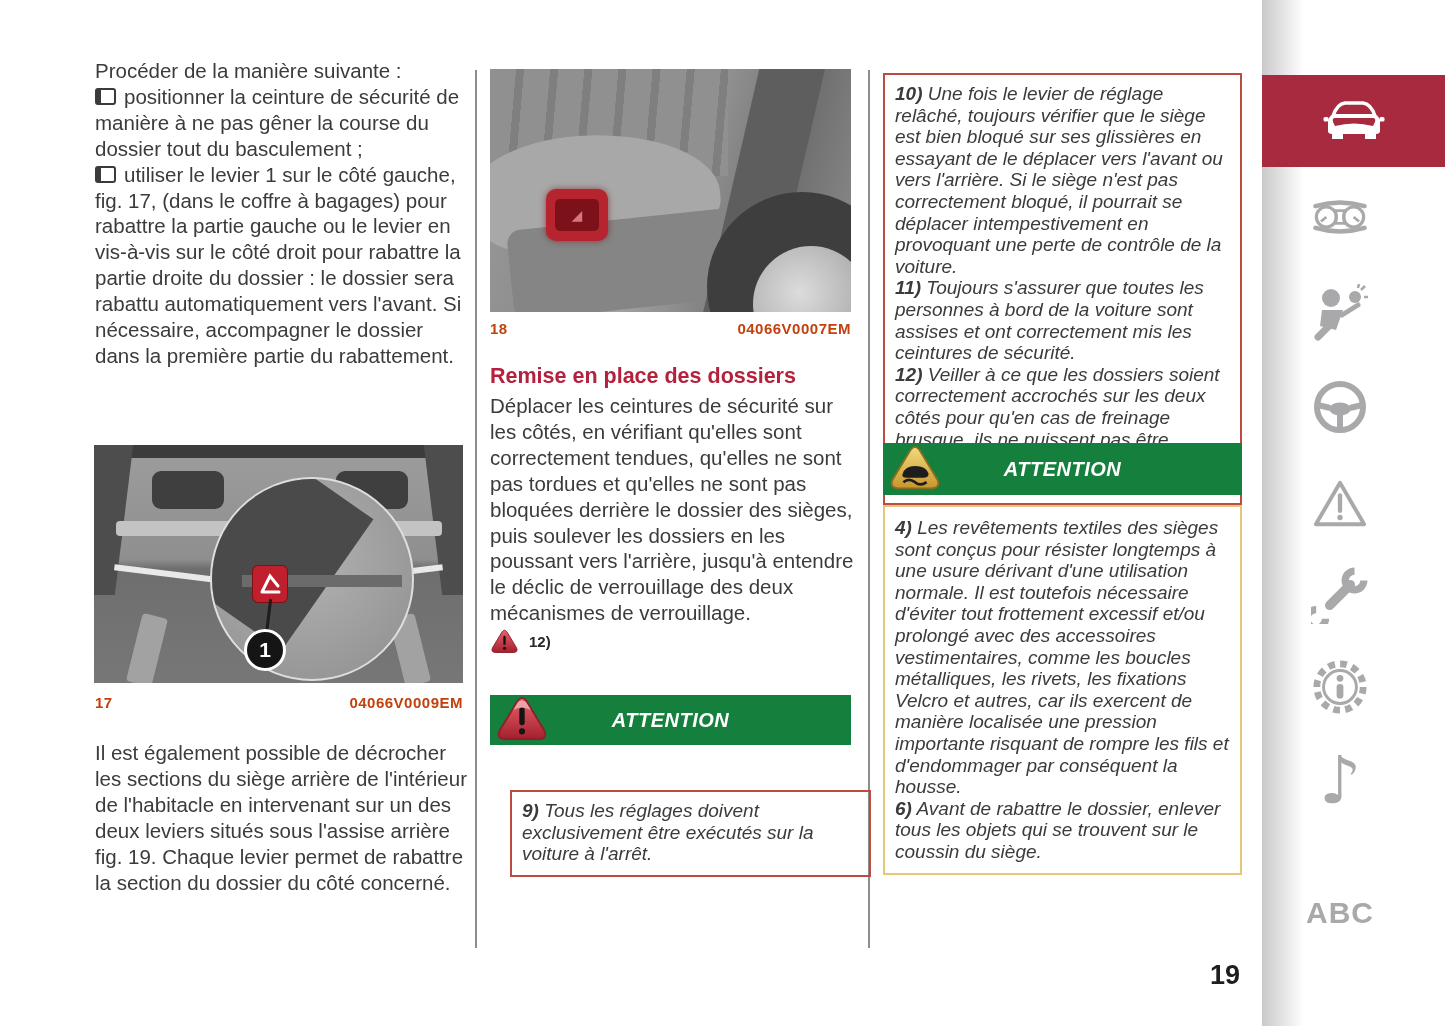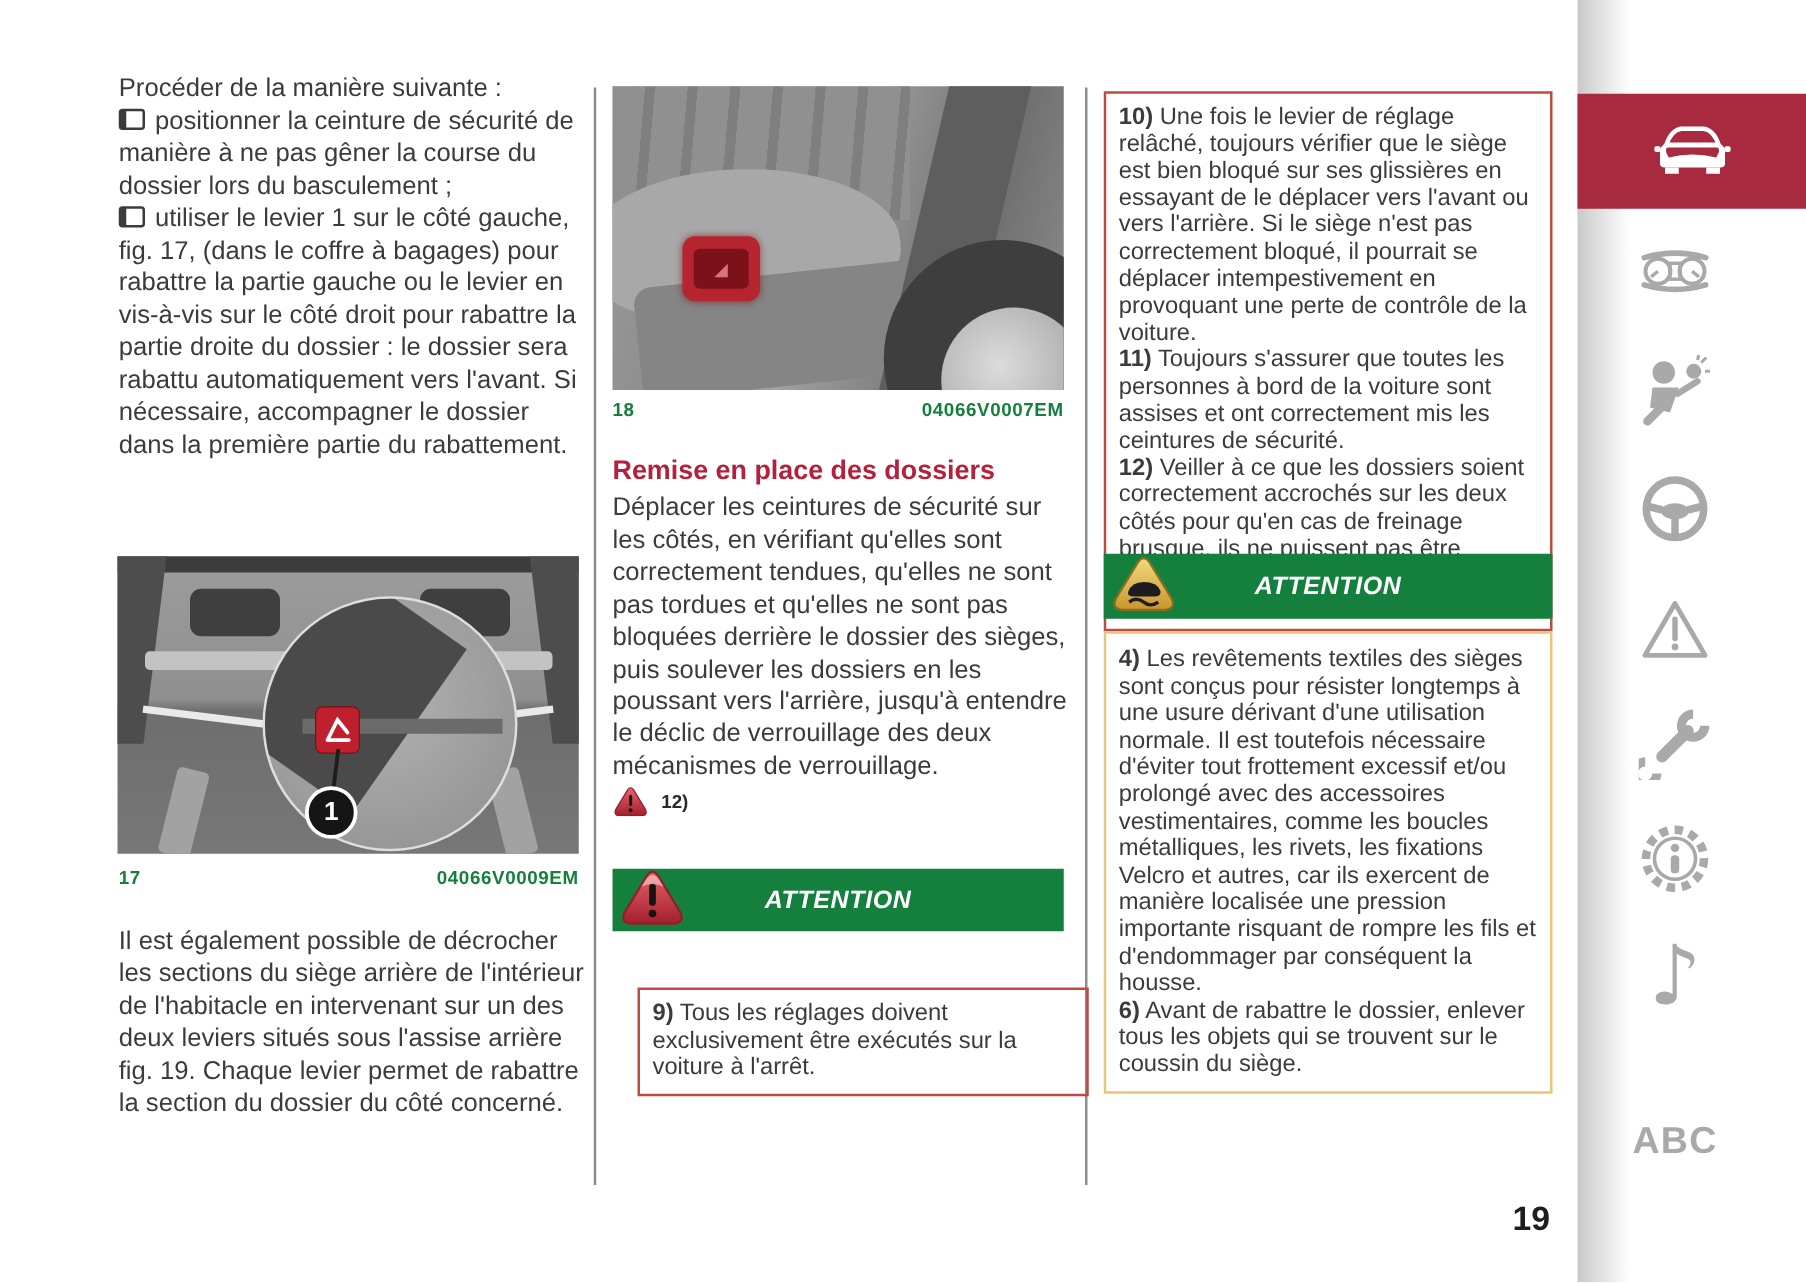--- a/index.html
+++ b/index.html
@@ -4,25 +4,25 @@
 <style>
   html,body{margin:0;padding:0;background:#ffffff;}
   #page{position:relative;width:1445px;height:1026px;background:#ffffff;overflow:hidden;
         font-family:"Liberation Sans", sans-serif;color:#3b3b3d;}
   
   .body-txt{font-size:20.5px;line-height:25.9px;color:#3b3b3d;}
   .body-txt p{margin:0;}
   .chk{display:inline-block;width:13px;height:13px;border:2px solid #3b3b3d;border-left:6px solid #3b3b3d;
        border-radius:3px;margin-right:8px;vertical-align:-1px;}
   .cap-row{position:absolute;display:flex;justify-content:space-between;
-           font-size:15px;font-weight:bold;color:#15803d;letter-spacing:0.5px;}
+           font-size:15px;font-weight:bold;color:#c2410c;letter-spacing:0.5px;}
   .vsep{position:absolute;top:70px;height:878px;width:2px;background:#8d8d8f;}
   .heading-red{position:absolute;font-size:21.5px;font-weight:bold;color:#b3213c;}
   
-  .wbox{position:absolute;box-sizing:border-box;font-size:19px;line-height:21.6px;color:#3b3b3d;}
+  .wbox{position:absolute;box-sizing:border-box;font-style:italic;font-size:19px;line-height:21.6px;color:#3b3b3d;}
   .wbox p{margin:0;}
   .wnum{font-weight:bold;}
   .danger{border:2px solid #bc4b42;padding:8px 10px 10px 10px;}
   .caution{border:2px solid #e5c77b;padding:10px 10px 10px 10px;}
   .att-bar{position:absolute;background:#15803d;display:flex;align-items:center;justify-content:center;}
   .att-label{color:#ffffff;font-weight:bold;font-style:italic;font-size:20px;letter-spacing:0.5px;}
   .att-icon{position:absolute;left:7px;top:50%;transform:translateY(-50%);}
   .warnref{position:absolute;display:flex;align-items:center;gap:11px;font-size:15px;font-weight:bold;color:#28282a;}
   
   .fig{position:absolute;overflow:hidden;}
@@ -39,21 +39,21 @@
   .pagenum{position:absolute;left:1178px;top:960px;width:62px;text-align:right;
            font-size:27px;font-weight:bold;color:#1e1e20;}
 </style>
 </head>
 <body>
 
 <div id="page">
 
   <div class="abs body-txt" style="left:95px;top:58px;width:370px;">
     <p>Procéder de la manière suivante :</p>
-    <p><span class="chk"></span><span>positionner la ceinture de sécurité de manière à ne pas gêner la course du dossier lors du basculement ;</span></p>
+    <p><span class="chk"></span><span>positionner la ceinture de sécurité de manière à ne pas gêner la course du dossier tout du basculement ;</span></p>
     <p><span class="chk"></span><span>utiliser le levier 1 sur le côté gauche, fig. 17, (dans le coffre à bagages) pour rabattre la partie gauche ou le levier en vis-à-vis sur le côté droit pour rabattre la partie droite du dossier : le dossier sera rabattu automatiquement vers l'avant. Si nécessaire, accompagner le dossier dans la première partie du rabattement.</span></p>
   </div>
 
   <div class="fig" style="left:94px;top:445px;width:369px;height:238px;background:linear-gradient(#9d9d9d 0%,#8f8f8f 48%,#6e6e6e 52%,#777777 100%);">
     <div class="abs" style="left:0;top:0;width:100%;height:13px;background:#3c3c3c;"></div>
     <div class="abs" style="left:-12px;top:0;width:42px;height:150px;background:#4d4d4d;transform:skewX(-7deg);"></div>
     <div class="abs" style="right:-12px;top:0;width:42px;height:150px;background:#4d4d4d;transform:skewX(7deg);"></div>
     <div class="abs" style="left:58px;top:26px;width:72px;height:38px;background:#3f3f3f;border-radius:9px;"></div>
     <div class="abs" style="left:242px;top:26px;width:72px;height:38px;background:#3f3f3f;border-radius:9px;"></div>
     <div class="abs" style="left:22px;top:76px;width:326px;height:15px;background:#c3c3c3;border-radius:4px;"></div>

